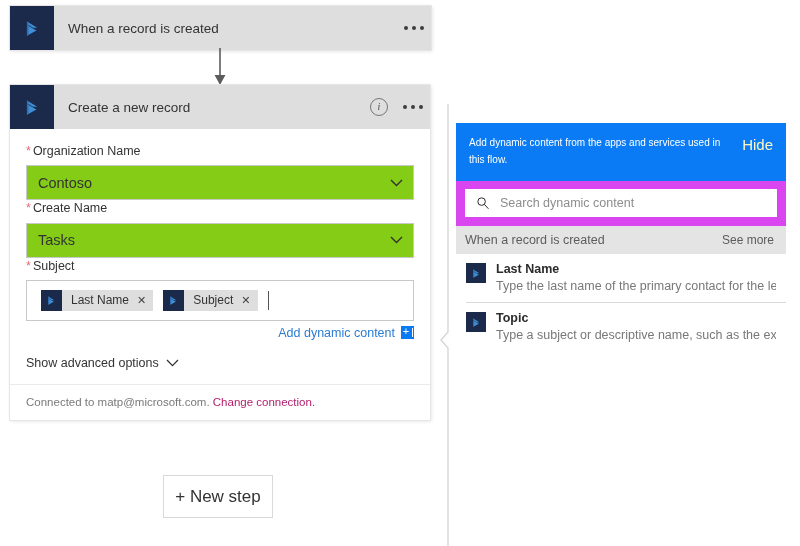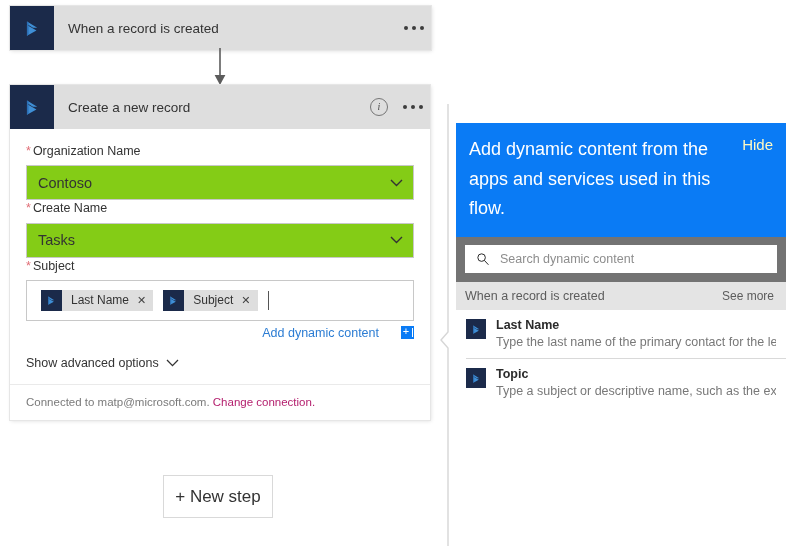--- a/index.html
+++ b/index.html
@@ -168,21 +168,21 @@
     width: 1px;
     height: 19px;
     background: #555;
   }
 
   .add-dynamic-row {
     display: flex;
     justify-content: flex-end;
     align-items: center;
     margin-top: 5px;
-    gap: 22px;
+    gap: 6px;
   }
   .add-dynamic-link {
     color: #2b7cd3;
     font-size: 12.5px;
     cursor: pointer;
   }
   .add-badge {
     width: 13px; height: 13px;
     background: #0a7bf5;
     position: relative;
@@ -261,33 +261,33 @@
     width: 330px;
   }
   .dyn-head {
     background: #0a7bf5;
     color: #ffffff;
     display: flex;
     padding: 12px 13px 13px 13px;
   }
   .dyn-head-text {
     flex: 1 1 auto;
-    font-size: 18px;
+    font-size: 10px;
     line-height: 1.65;
     padding-right: 10px;
   }
   .dyn-hide {
     flex: 0 0 auto;
     font-size: 15px;
     color: #fef9c3;
     cursor: pointer;
     padding-top: 1px;
   }
   .dyn-searchwrap {
-    background: #737373;
+    background: #d946ef;
     padding: 8px 9px 9px 9px;
   }
   .dyn-search {
     background: #ffffff;
     height: 28px;
     display: flex;
     align-items: center;
     padding-left: 11px;
     gap: 10px;
   }

